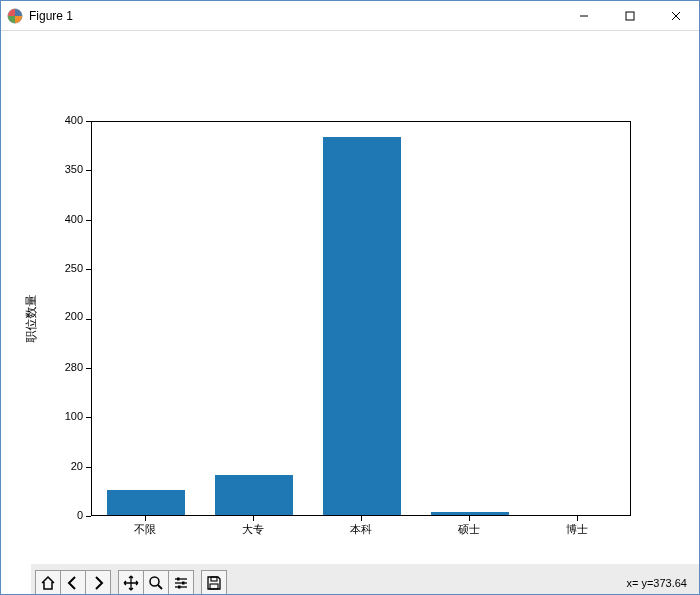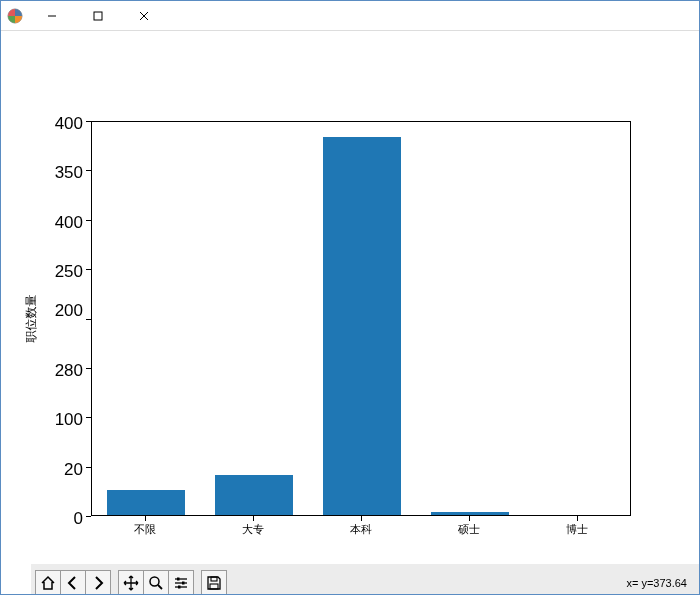--- a/index.html
+++ b/index.html
@@ -76,21 +76,21 @@
     left: 90px; top: 505px;
     width: 540px;
     text-align: center;
     font-size: 12px;
     color: #000;
   }
   .ytick-label {
     position: absolute;
     width: 40px;
     text-align: right;
-    font-size: 17px;
+    font-size: 11px;
     color: #000;
   }
   .ytick-mark {
     position: absolute;
     width: 5px; height: 1px;
     background: #000;
   }
   .xtick-label {
     position: absolute;
     width: 100px;
@@ -144,20 +144,21 @@
 <div class="titlebar">
   <span class="app-icon">
     <svg width="16" height="16" viewBox="0 0 16 16">
       <circle cx="8" cy="8" r="7" fill="none" stroke="#888" stroke-width="1"></circle>
       <path d="M8 1 A7 7 0 0 1 15 8 L8 8 Z" fill="#4e79a7"></path>
       <path d="M15 8 A7 7 0 0 1 8 15 L8 8 Z" fill="#f28e2b"></path>
       <path d="M8 15 A7 7 0 0 1 1 8 L8 8 Z" fill="#59a14f"></path>
       <path d="M1 8 A7 7 0 0 1 8 1 L8 8 Z" fill="#e15759"></path>
     </svg>
   </span>
+  <span class="title">Figure 1</span>
   <div class="win-controls">
     <div class="win-btn">
       <svg width="10" height="10">
           <line x1="1" y1="5" x2="9" y2="5" stroke-width="1"></line>
         </svg>
     </div>
     <div class="win-btn">
       <svg width="10" height="10">
           <rect x="1" y="1" width="8" height="8" fill="none" stroke-width="1"></rect>
         </svg>
@@ -182,21 +183,21 @@
     </div>
   <div id="ytick-container">
       <div class="ytick-label" style="left: 42px; top: 478px;">0</div>
       <div class="ytick-mark" style="left: 85px; top: 485px;"></div>
       <div class="ytick-label" style="left: 42px; top: 428.625px;">20</div>
       <div class="ytick-mark" style="left: 85px; top: 435.625px;"></div>
       <div class="ytick-label" style="left: 42px; top: 379.25px;">100</div>
       <div class="ytick-mark" style="left: 85px; top: 386.25px;"></div>
       <div class="ytick-label" style="left: 42px; top: 329.875px;">280</div>
       <div class="ytick-mark" style="left: 85px; top: 336.875px;"></div>
-      <div class="ytick-label" style="left: 42px; top: 270px;">200</div>
+      <div class="ytick-label" style="left: 42px; top: 279px;">200</div>
       <div class="ytick-mark" style="left: 85px; top: 287.5px;"></div>
       <div class="ytick-label" style="left: 42px; top: 231.125px;">250</div>
       <div class="ytick-mark" style="left: 85px; top: 238.125px;"></div>
       <div class="ytick-label" style="left: 42px; top: 181.75px;">400</div>
       <div class="ytick-mark" style="left: 85px; top: 188.75px;"></div>
       <div class="ytick-label" style="left: 42px; top: 132.375px;">350</div>
       <div class="ytick-mark" style="left: 85px; top: 139.375px;"></div>
       <div class="ytick-label" style="left: 42px; top: 83px;">400</div>
       <div class="ytick-mark" style="left: 85px; top: 90px;"></div>
     </div>

